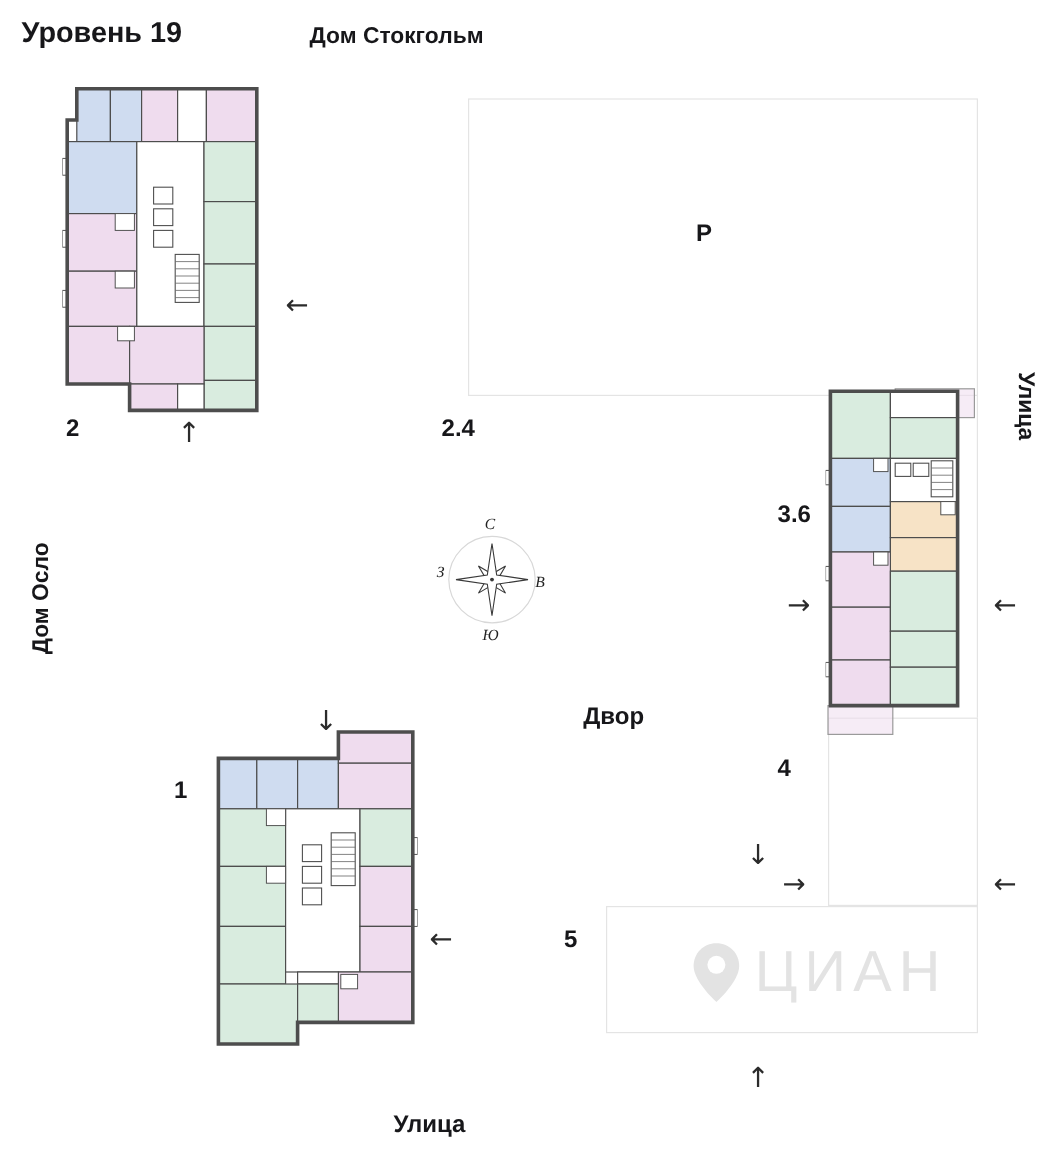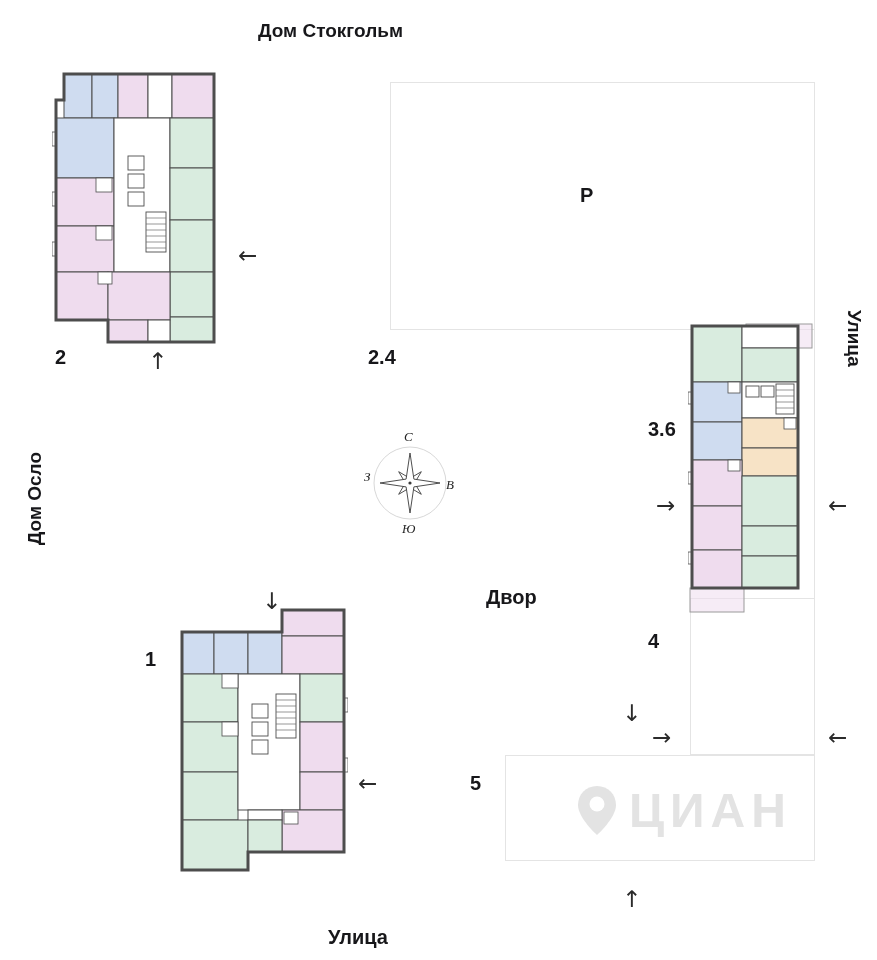--- a/index.html
+++ b/index.html
@@ -36,27 +36,28 @@
   .outerwall{fill:none;stroke:var(--walls);stroke-width:3;stroke-linejoin:miter}
   .core{fill:#ffffff;stroke:var(--walls);stroke-width:0.9}
   .bath{fill:#ffffff;stroke:var(--walls);stroke-width:0.8}
   .balc{fill:#ffffff;stroke:var(--walls);stroke-width:0.8}
   .rung{stroke:#6b6b6b;stroke-width:0.7;fill:none}
   .terrace{fill:var(--unit-pink);fill-opacity:.55;stroke:#9a9a9a;stroke-width:1}
   .compass-l{font-size:13px;font-style:italic;font-family:"Liberation Serif",serif;color:#222;line-height:1}
   .compass-ring{fill:none;stroke:#d8d8d8;stroke-width:1}
   .compass-star{fill:#ffffff;stroke:#3a3a3a;stroke-width:0.9;stroke-linejoin:miter}
   .wm{display:flex;align-items:center;gap:10px}
-  .wm-text{font-size:48px;font-weight:700;letter-spacing:6px;color:var(--watermark);line-height:1}
+  .wm-text{font-size:48px;font-weight:400;letter-spacing:6px;color:var(--watermark);line-height:1}
 </style>
 </head>
 <body>
 
 <div class="canvas">
 
+  <div class="abs lbl t-title" style="left:18px;top:14px">Уровень 19</div>
   <div class="abs lbl t-house" style="left:258px;top:20px">Дом Стокгольм</div>
   <div class="abs lbl t-house v-up" style="left:24px;top:452px">Дом Осло</div>
   <div class="abs lbl t-house v-down" style="left:843px;top:310px">Улица</div>
   <div class="abs lbl t-num" style="left:328px;top:926px">Улица</div>
   <div class="abs lbl t-num" style="left:486px;top:586px">Двор</div>
 
   <div class="abs region" style="left:390px;top:82px;width:425px;height:248px"></div>
   <div class="abs lbl t-num" style="left:580px;top:184px">Р</div>
   <div class="abs vline" style="left:814px;top:330px;width:1px;height:270px"></div>
   <div class="abs region" style="left:690px;top:598px;width:125px;height:157px"></div>

